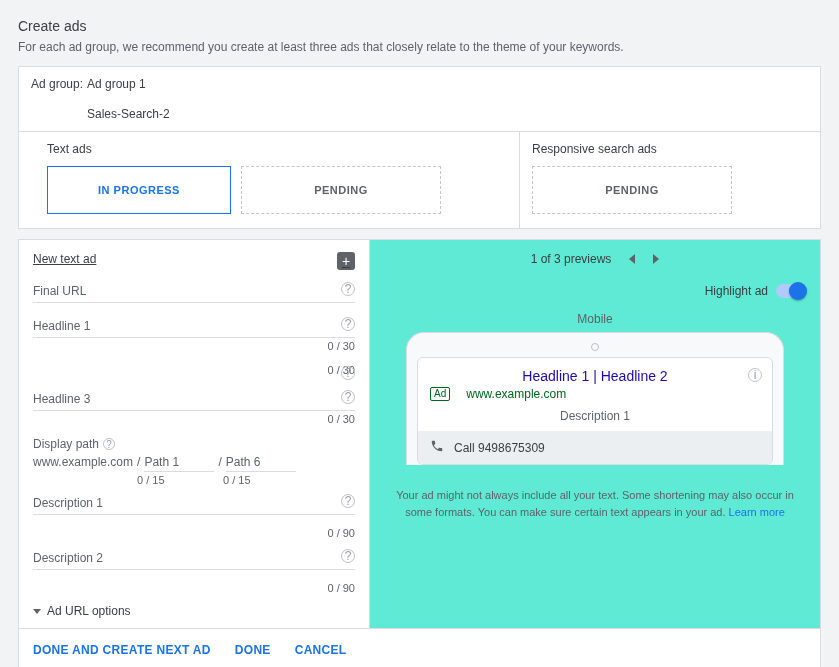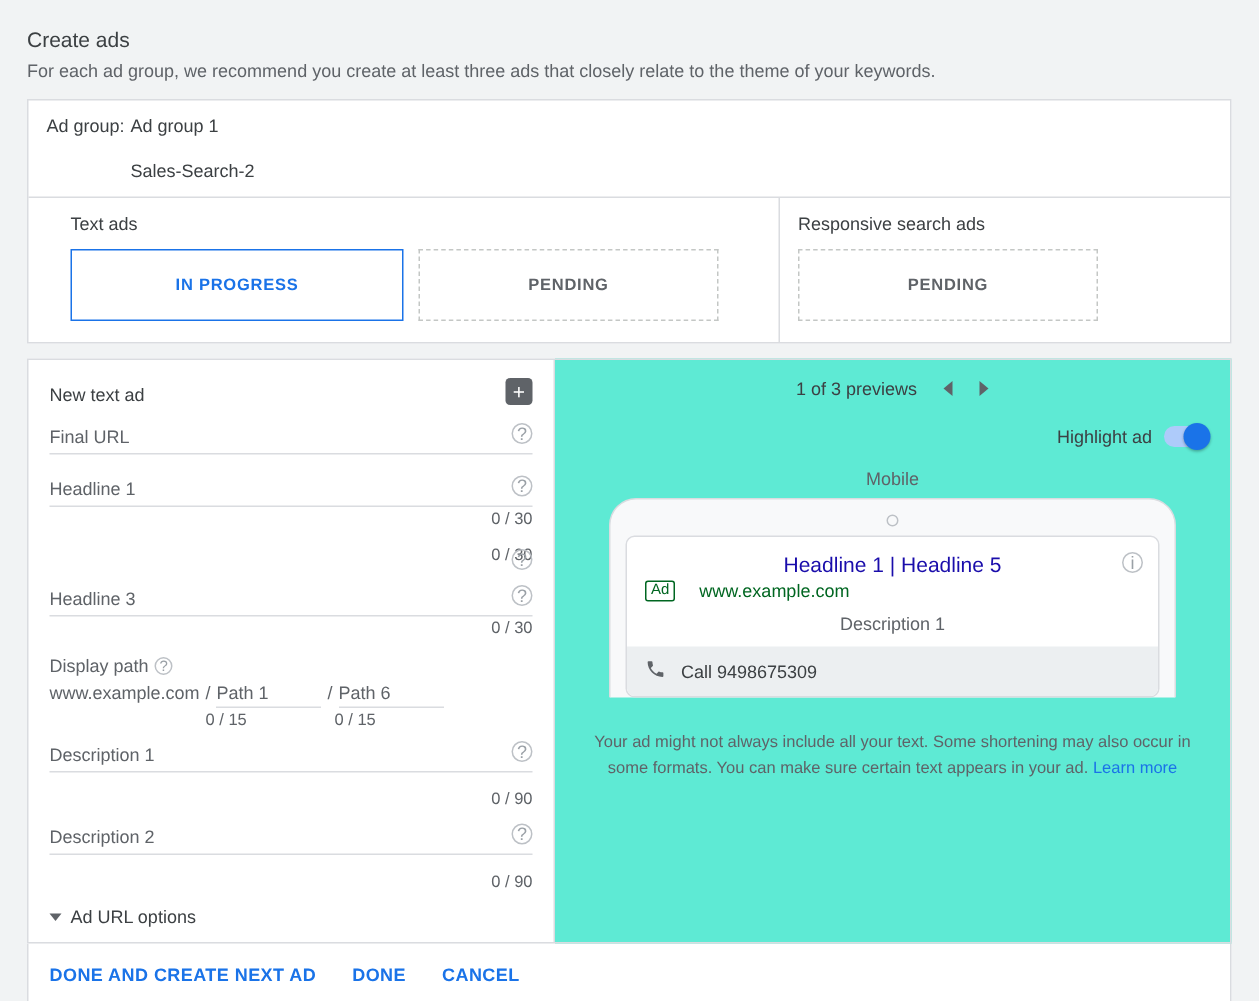--- a/index.html
+++ b/index.html
@@ -13,28 +13,28 @@
 .adgroup-label { width: 56px; }
 .adgroup-vals { display: flex; flex-direction: column; gap: 16px; }
 
 .columns { display: flex; border-top: 1px solid #dadce0; }
 .col { padding: 10px 12px 14px; }
 .col-left { flex: 1; margin-left: 16px; }
 .col-right { flex: 0.6; border-left: 1px solid #dadce0; }
 .col-title { font-size: 12px; color: #3c4043; margin-bottom: 10px; }
 .tiles { display: flex; gap: 10px; }
 .tile { height: 48px; display: flex; align-items: center; justify-content: center; font-size: 11px; font-weight: 600; color: #5f6368; letter-spacing: .5px; }
-.tile-active { border: 1px solid #1a73e8; color: #1a73e8; width: 222px; }
+.tile-active { border: 1px solid #1a73e8; color: #1a73e8; width: 184px; }
 .tile-pending { border: 1px dashed #c4c7c5; width: 200px; }
 
 .editor-row { display: flex; margin-top: 10px; }
 .editor-left { width: 352px; background: #fff; border: 1px solid #dadce0; padding: 12px 14px 10px; }
 .editor-right { flex: 1; background: #5eead4; border: 1px solid #dadce0; border-left: none; text-align: center; }
 
-.hdr { display: flex; justify-content: space-between; align-items: flex-end; margin-bottom: 10px; }
+.hdr { display: flex; justify-content: space-between; align-items: flex-start; margin-bottom: 10px; text-decoration: underline; }
 .hdr-title { font-size: 12px; }
 .plus-badge { width: 18px; height: 18px; background: #5f6368; border-radius: 3px; display: flex; align-items: center; justify-content: center; color: #fff; font-size: 14px; line-height: 1; cursor: pointer; }
 
 .field { position: relative; margin-bottom: 12px; }
 .field-line { border-bottom: 1px solid #dadce0; padding: 4px 18px 4px 0; min-height: 20px; }
 .field-label { color: #5f6368; font-size: 12px; }
 .field .help { position: absolute; right: 0; top: 2px; color: #9aa0a6; font-size: 12px; border: 1px solid #bdc1c6; border-radius: 50%; width: 14px; height: 14px; display: flex; align-items: center; justify-content: center; line-height: 1; cursor: pointer; }
 .counter { text-align: right; color: #5f6368; font-size: 11px; margin-top: 2px; }
 .counter-alone { text-align: right; color: #5f6368; font-size: 11px; margin-bottom: 8px; }
 
@@ -190,21 +190,21 @@
         <span>Highlight ad</span>
         <span class="toggle"></span>
       </div>
       <div class="mobile-wrap">
         <div class="mobile-label">Mobile</div>
         <div class="phone">
           <div class="notch"></div>
           <div class="adcardwrap">
             <div class="adcard">
               <div class="info-dot">i</div>
-              <div class="ad-title">Headline 1 | Headline 5</div>
+              <div class="ad-title">Headline 1 | Headline 2</div>
               <div class="ad-url-row">
                 <span class="ad-badge">Ad</span>
                 <span>www.example.com</span>
               </div>
               <div class="ad-desc">Description 1</div>
             </div>
             <div class="call-row">
               <span class="phone-icon"><svg viewBox="0 0 24 24">
                     <path d="M6.6 10.8c1.4 2.8 3.8 5.1 6.6 6.6l2.2-2.2c.3-.3.7-.4 1-.2 1.1.4 2.4.6 3.6.6.6 0 1 .4 1 1V20c0 .6-.4 1-1 1C10.6 21 3 13.4 3 4c0-.6.4-1 1-1h3.5c.6 0 1 .4 1 1 0 1.2.2 2.5.6 3.6.1.3 0 .8-.2 1l-2.3 2.2z"></path>
                   </svg></span>

